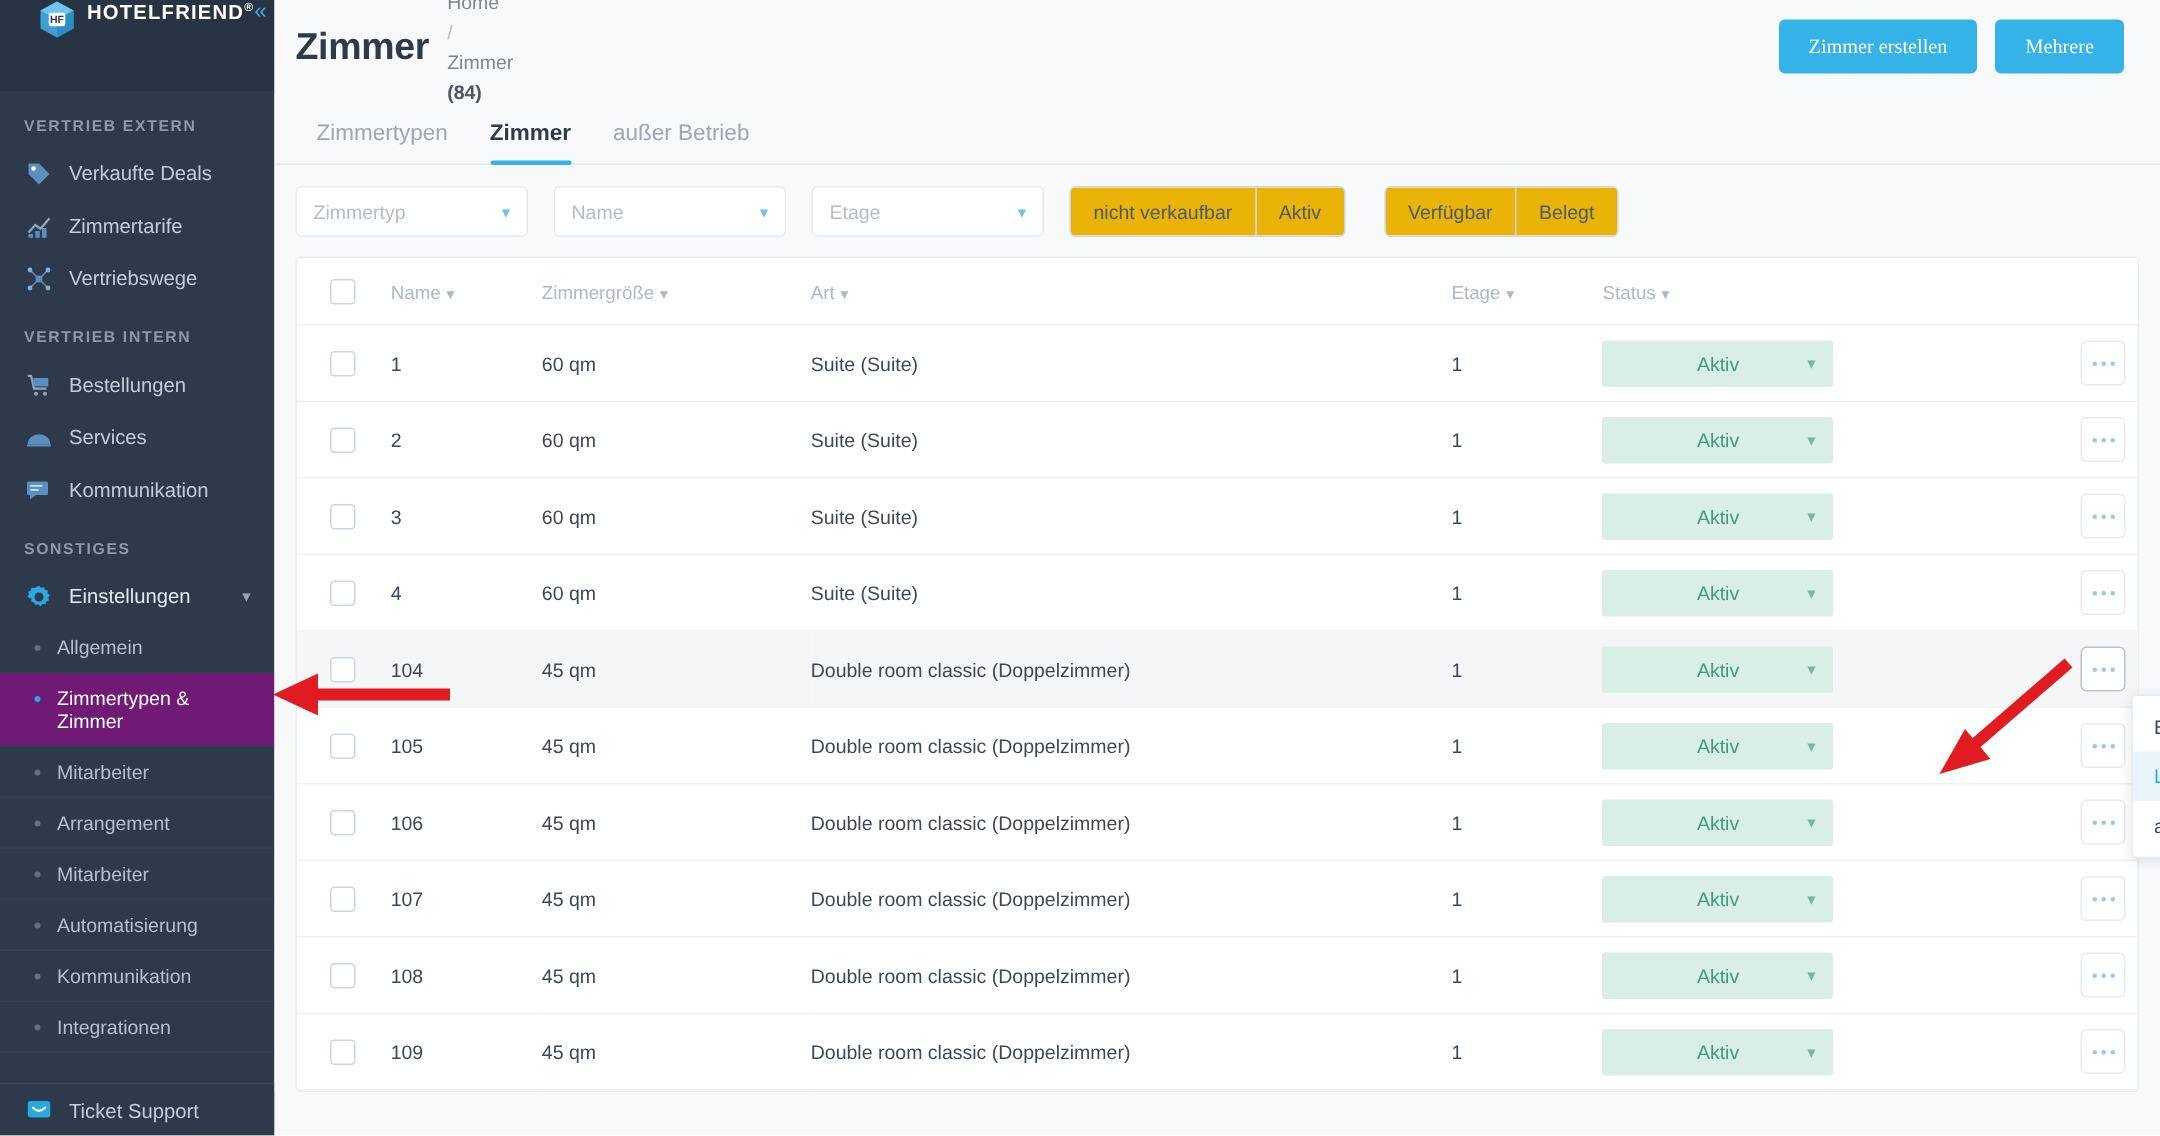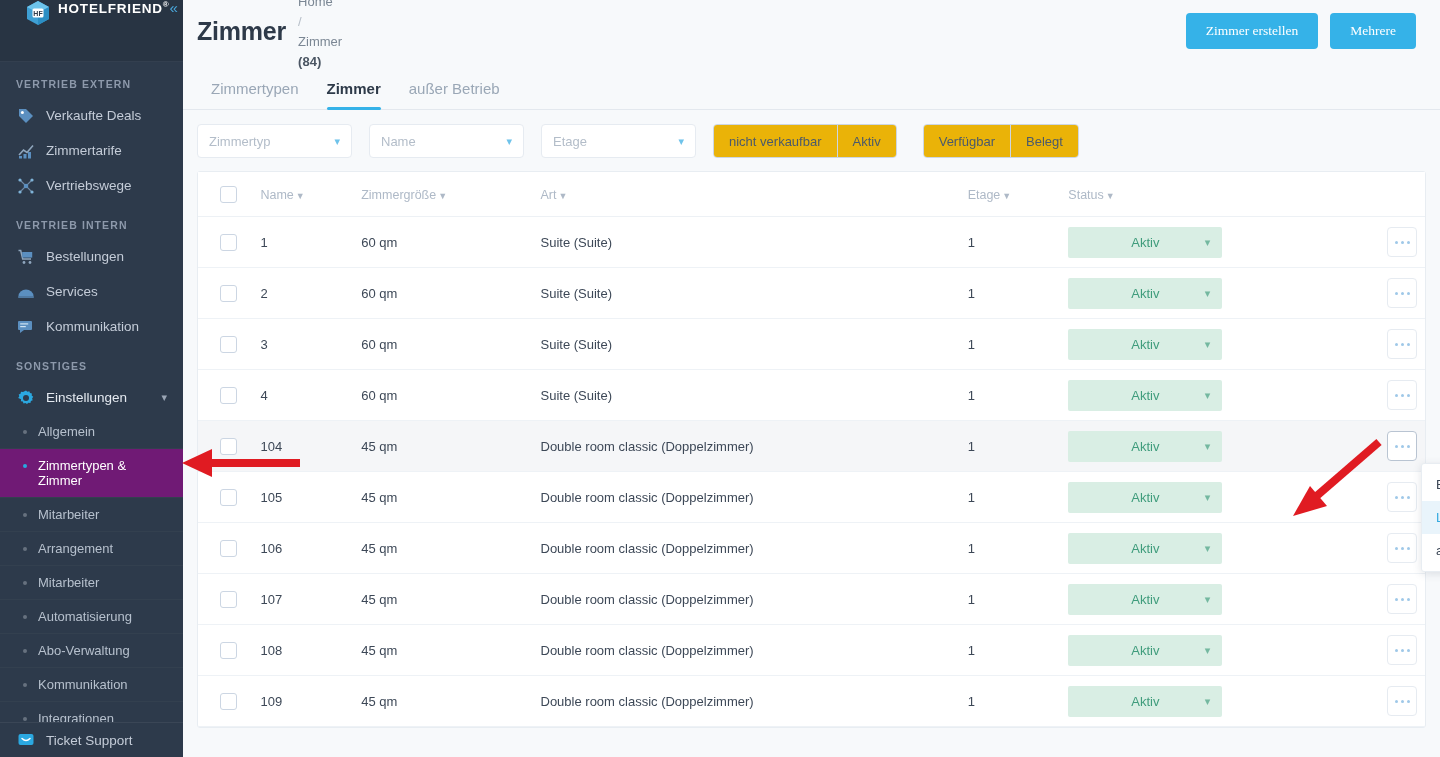--- a/index.html
+++ b/index.html
@@ -326,24 +326,20 @@
         <span class="dot"></span>
         <span>Arrangement</span>
       </div>
       <div class="sb-sub">
         <span class="dot"></span>
         <span>Mitarbeiter</span>
       </div>
       <div class="sb-sub">
         <span class="dot"></span>
         <span>Automatisierung</span>
-      </div>
-      <div class="sb-sub">
-        <span class="dot"></span>
-        <span>Abo-Verwaltung</span>
       </div>
       <div class="sb-sub">
         <span class="dot"></span>
         <span>Kommunikation</span>
       </div>
       <div class="sb-sub">
         <span class="dot"></span>
         <span>Integrationen</span>
       </div>
     </div>

